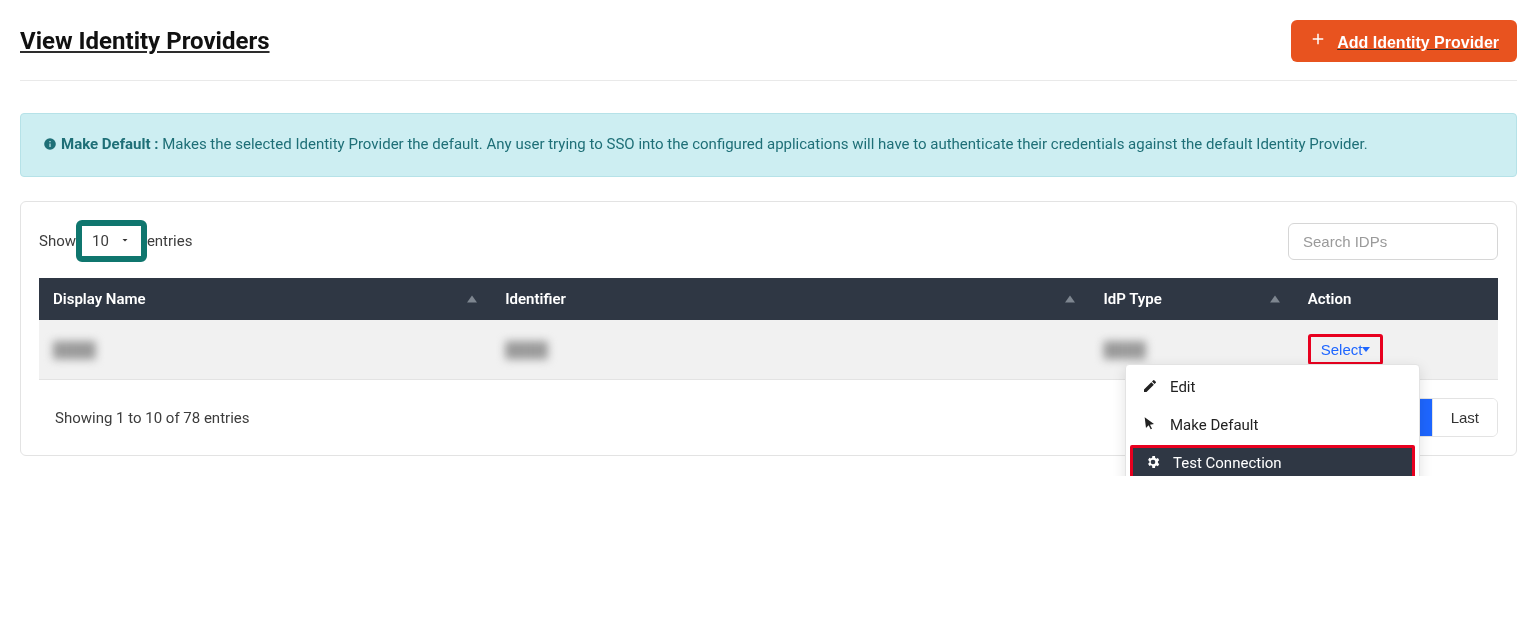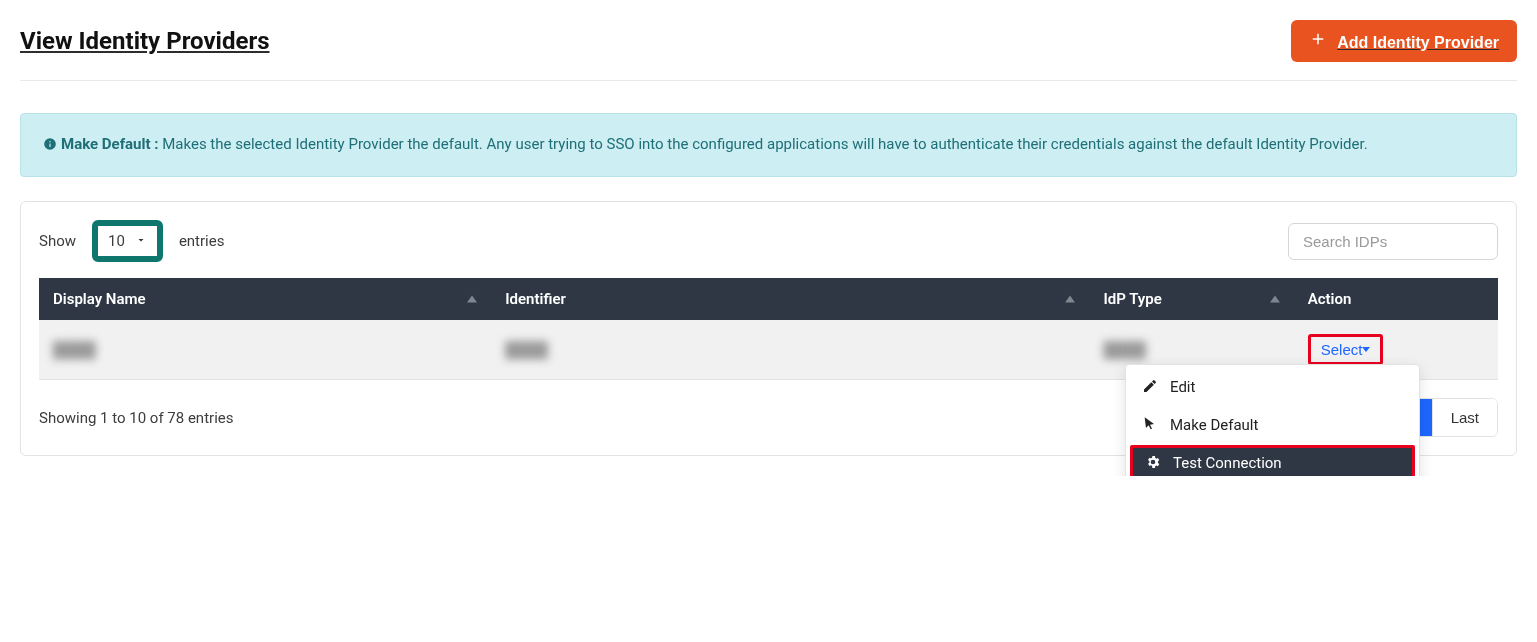--- a/index.html
+++ b/index.html
@@ -63,21 +63,21 @@
   }
   .controls-row {
     display: flex;
     justify-content: space-between;
     align-items: center;
     margin-bottom: 16px;
   }
   .show-entries {
     display: flex;
     align-items: center;
-    gap: 16px;
+    gap: 0;
     color: #3d3d3d;
   }
   .select-wrap {
     border: 6px solid #0f766e;
     border-radius: 6px;
     padding: 6px 10px;
     display: inline-flex;
     align-items: center;
     gap: 10px;
     background: #fff;
@@ -170,20 +170,21 @@
     padding: 6px 12px;
   }
   .dropdown .item.highlight svg { fill: #fff; }
   .dropdown .item.danger { color: #e8001f; }
   .dropdown .item.danger svg { fill: #e8001f; }
   .footer-row {
     display: flex;
     justify-content: space-between;
     align-items: center;
     margin-top: 18px;
+    margin-left: 16px;
   }
   .footer-info { color: #3d3d3d; }
   .pagination {
     display: flex;
     border: 1px solid #e3e3e3;
     border-radius: 6px;
     overflow: hidden;
   }
   .pagination .pg-btn {
     padding: 10px 18px;

